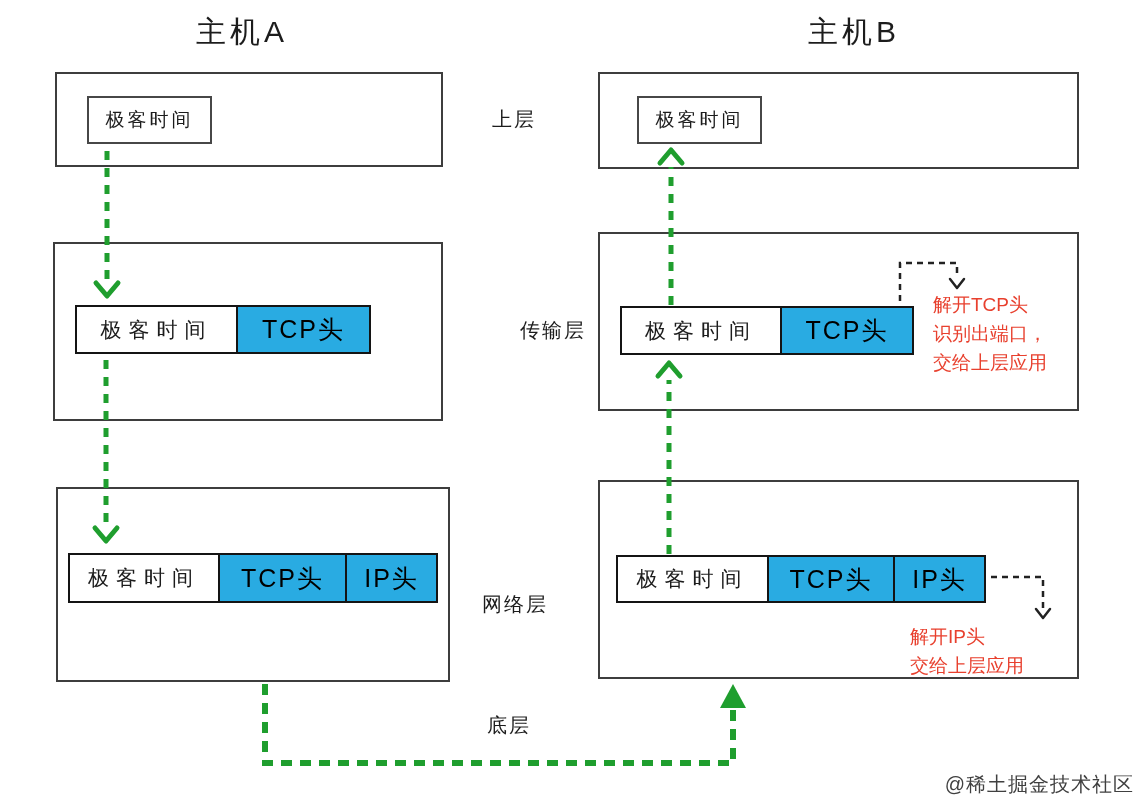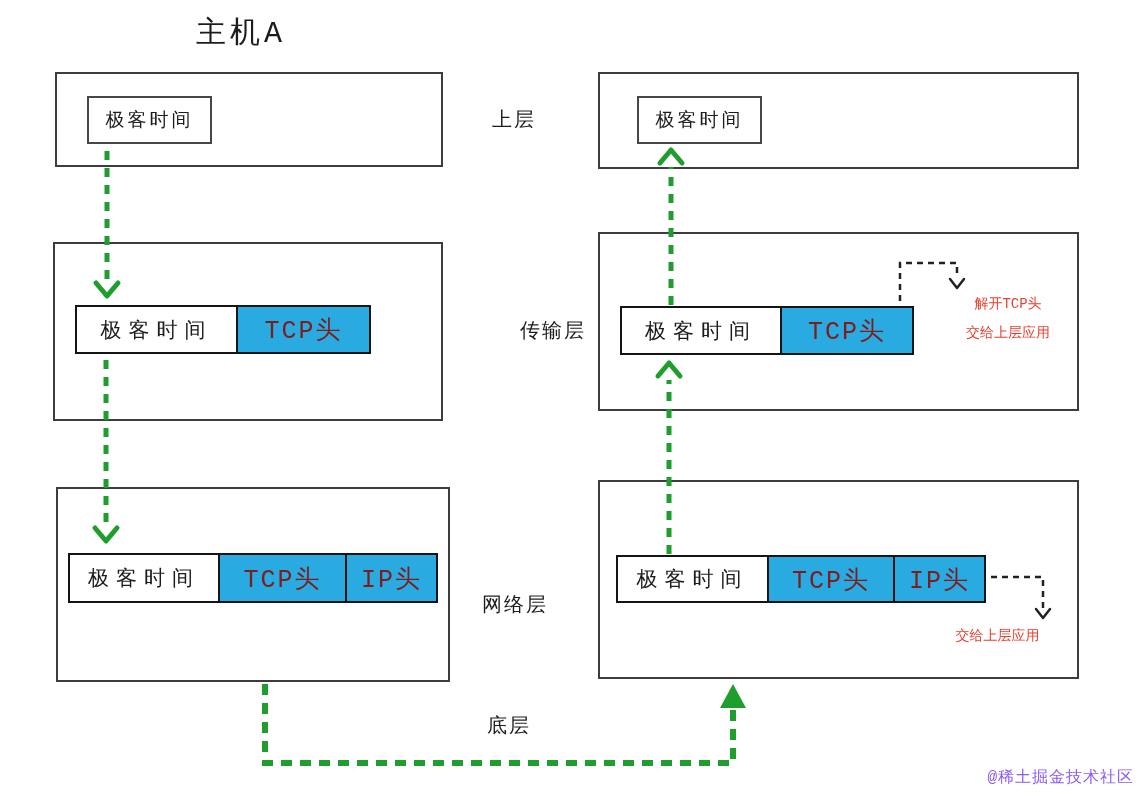--- a/index.html
+++ b/index.html
@@ -3,58 +3,59 @@
 <meta charset="utf-8">
 <style>
   :root{
     --blue:#29abe2;
     --green:#1f9e2e;
     --red:#e8402e;
   }
   html,body{margin:0;padding:0;background:#fff;}
   #canvas{
     position:relative;width:1142px;height:798px;background:#ffffff;overflow:hidden;
-    font-family:Liberation Mono, monospace;color:#1c1c1c;
+    font-family:Liberation Sans, sans-serif;color:#1c1c1c;
   }
   .host-title{
     position:absolute;font-size:30px;font-weight:500;letter-spacing:4px;white-space:nowrap;
   }
   .layer-box{
     position:absolute;border:2px solid #3d3d3d;background:#fff;box-sizing:border-box;
   }
   .inner-box{
     position:absolute;border:2px solid #474747;background:#fff;box-sizing:border-box;
     display:flex;align-items:center;justify-content:center;
     font-size:19px;letter-spacing:3px;white-space:nowrap;
   }
   .packet{position:absolute;display:flex;box-sizing:border-box;}
   .seg{
     box-sizing:border-box;border:2px solid #141414;display:flex;align-items:center;justify-content:center;
     white-space:nowrap;height:100%;
   }
   .seg+.seg{margin-left:-2px;}
   .seg.payload{background:#fff;font-size:21px;letter-spacing:7px;}
-  .seg.hdr{background:var(--blue);font-size:25px;letter-spacing:2px;color:#7f1d1d;}
+  .seg.hdr{background:var(--blue);font-size:25px;letter-spacing:2px;color:#000000;}
   .layer-label{
     position:absolute;font-size:20px;font-weight:500;letter-spacing:2px;white-space:nowrap;text-align:center;
   }
   .note{
-    position:absolute;color:var(--red);font-size:14px;line-height:29px;text-align:center;white-space:nowrap;
+    position:absolute;color:var(--red);font-size:19px;line-height:29px;white-space:nowrap;
   }
   #watermark{
-    position:absolute;right:8px;bottom:10px;color:#8b5cf6;font-size:16px;letter-spacing:1px;
+    position:absolute;right:8px;bottom:0;color:#404040;font-size:20px;letter-spacing:1px;
   }
   svg.overlay{position:absolute;left:0;top:0;pointer-events:none;}
 </style>
 </head>
 <body>
 
 <div id="canvas">
 
   <div class="host-title" style="left:196px;top:12px;">主机A</div>
+  <div class="host-title" style="left:808px;top:12px;">主机B</div>
 
   <div class="layer-label" style="left:492px;top:106px;">上层</div>
   <div class="layer-label" style="left:476px;top:317px;margin-left:44px;">传输层</div>
   <div class="layer-label" style="left:482px;top:556px;margin-top:35px;">网络层</div>
   <div class="layer-label" style="left:487px;top:712px;text-align:center;">底层</div>
 
   <div class="layer-box" style="left:55px;top:72px;width:388px;height:95px;"></div>
   <div class="inner-box" style="left:87px;top:96px;width:125px;height:48px;">极客时间</div>
 
   <div class="layer-box" style="left:598px;top:72px;width:481px;height:97px;"></div>
@@ -66,37 +67,39 @@
     <div class="seg hdr" style="width:135px;">TCP头</div>
   </div>
 
   <div class="layer-box" style="left:598px;top:232px;width:481px;height:179px;"></div>
   <div class="packet" style="left:620px;top:306px;height:49px;">
     <div class="seg payload" style="width:162px;">极客时间</div>
     <div class="seg hdr" style="width:134px;">TCP头</div>
   </div>
   <div class="note" style="left:933px;top:290px;width:150px;">
     <div>解开TCP头</div>
+    <div>识别出端口，</div>
     <div>交给上层应用</div>
   </div>
 
   <div class="layer-box" style="left:56px;top:487px;width:394px;height:195px;"></div>
   <div class="packet" style="left:68px;top:553px;height:50px;">
     <div class="seg payload" style="width:152px;">极客时间</div>
     <div class="seg hdr" style="width:129px;">TCP头</div>
     <div class="seg hdr" style="width:93px;">IP头</div>
   </div>
 
   <div class="layer-box" style="left:598px;top:480px;width:481px;height:199px;"></div>
   <div class="packet" style="left:616px;top:555px;height:48px;">
     <div class="seg payload" style="width:153px;">极客时间</div>
     <div class="seg hdr" style="width:128px;">TCP头</div>
     <div class="seg hdr" style="width:93px;">IP头</div>
   </div>
   <div class="note" style="left:910px;top:622px;width:175px;">
+    <div>解开IP头</div>
     <div>交给上层应用</div>
   </div>
 
   <svg class="overlay" width="1142" height="798" viewBox="0 0 1142 798">
 
     <g stroke="var(--green)" fill="none" stroke-width="5">
       <path d="M107 151 V280" stroke-dasharray="9 8"></path>
       <path d="M96 283 L107 296 L118 283" stroke-linecap="round" stroke-linejoin="round"></path>
     </g>
 

